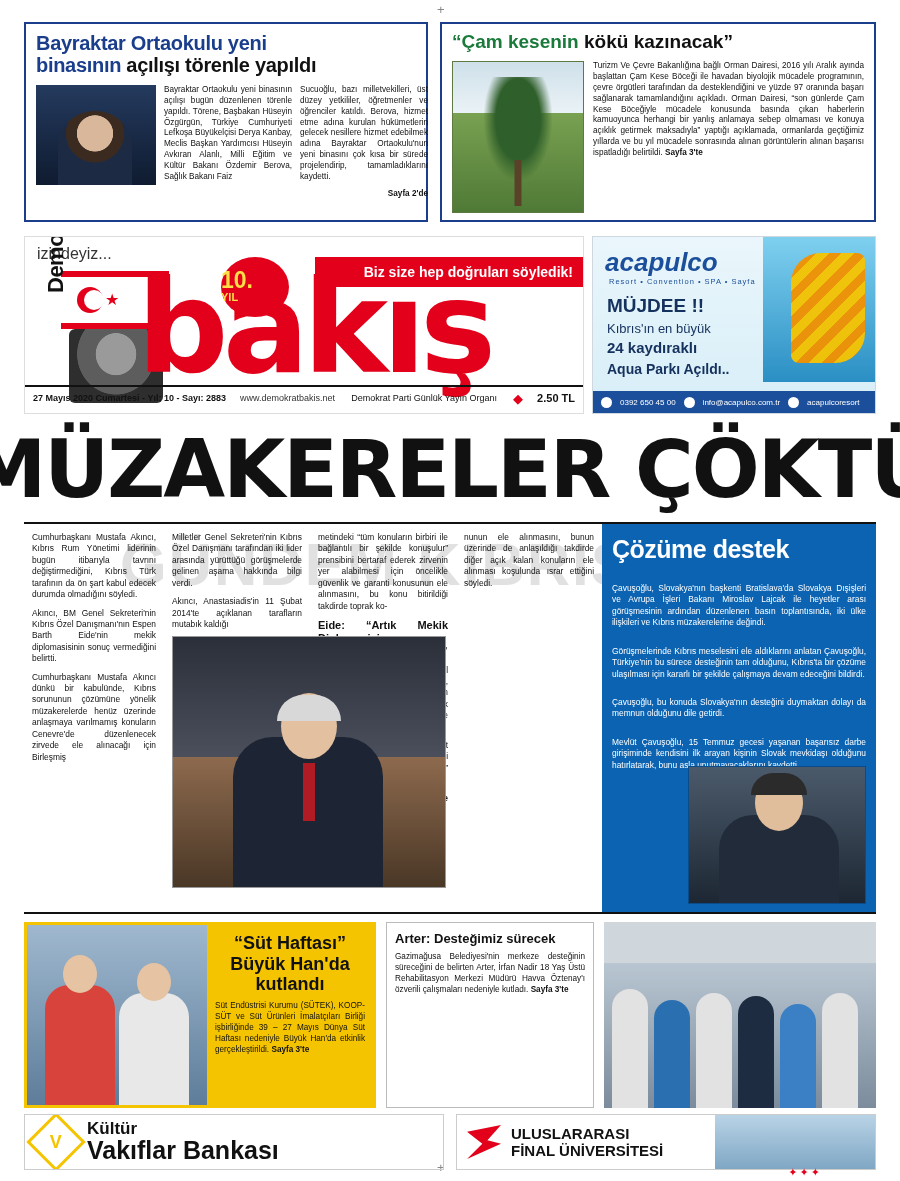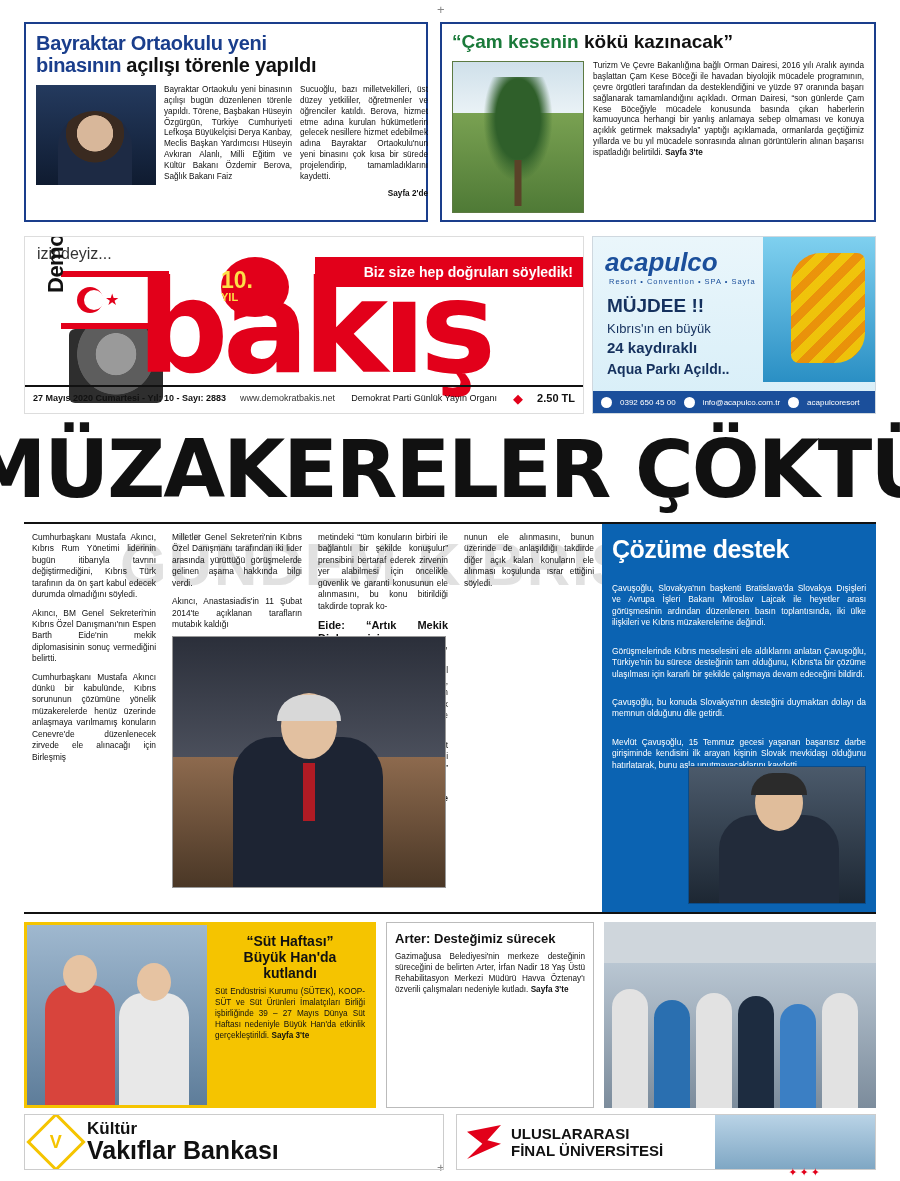--- a/index.html
+++ b/index.html
@@ -104,21 +104,21 @@
   
   .bottomrow{position:absolute;left:24px;top:922px;width:852px;height:186px;display:flex;gap:10px;}
   .bb{box-sizing:border-box;position:relative;}
   .bb1{width:352px;border:3px solid #f5c400;display:flex;}
   .bb1 .ph{width:180px;background:linear-gradient(#9fb8cf,#5e7d9a);position:relative;overflow:hidden;}
   .bb1 .ph .kid1{position:absolute;left:18px;bottom:0;width:70px;height:120px;background:#d8443c;border-radius:24px 24px 0 0;}
   .bb1 .ph .kid2{position:absolute;left:92px;bottom:0;width:70px;height:112px;background:#e8e8e8;border-radius:24px 24px 0 0;}
   .bb1 .ph .h1{position:absolute;left:36px;bottom:112px;width:34px;height:38px;border-radius:50%;background:#e6c3a2;}
   .bb1 .ph .h2{position:absolute;left:110px;bottom:104px;width:34px;height:38px;border-radius:50%;background:#e6c3a2;}
   .bb1 .tx{flex:1;background:#f5c400;padding:8px;box-sizing:border-box;}
-  .bb1 .tx h3{margin:0 0 6px 0;font-size:14px;font-weight:bold;line-height:1.15;text-align:center;}
+  .bb1 .tx h3{margin:0 0 6px 0;font-size:18px;font-weight:bold;line-height:1.15;text-align:center;}
   .bb1 .tx p{margin:0;font-size:8.2px;line-height:1.34;text-align:justify;}
   .bb2{width:208px;border:1px solid #bbb;padding:8px;}
   .bb2 h3{margin:0 0 6px 0;font-size:13px;font-weight:bold;}
   .bb2 p{margin:0 0 6px 0;font-size:8.2px;line-height:1.34;text-align:justify;}
   .bb3{flex:1;background:#cfd6dc;position:relative;overflow:hidden;}
   .bb3 .grp{position:absolute;bottom:0;width:100%;height:78%;background:linear-gradient(#b9c6d2,#7c8c9c);}
   .bb3 .p{position:absolute;bottom:0;border-radius:18px 18px 0 0;}
 
   
   .footads{position:absolute;left:24px;top:1114px;width:852px;height:56px;display:flex;gap:12px;}

